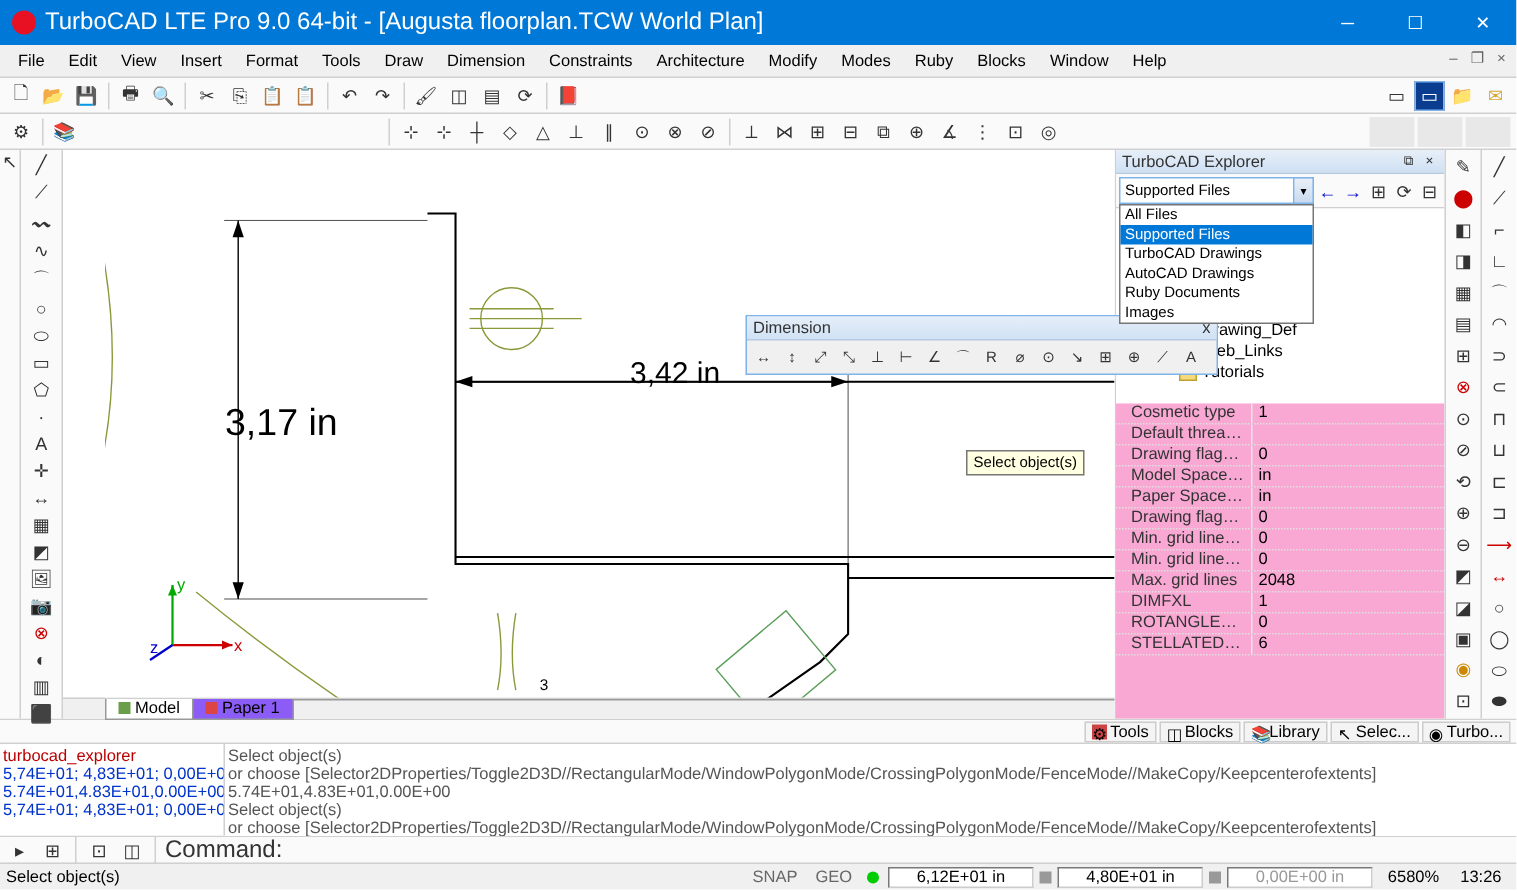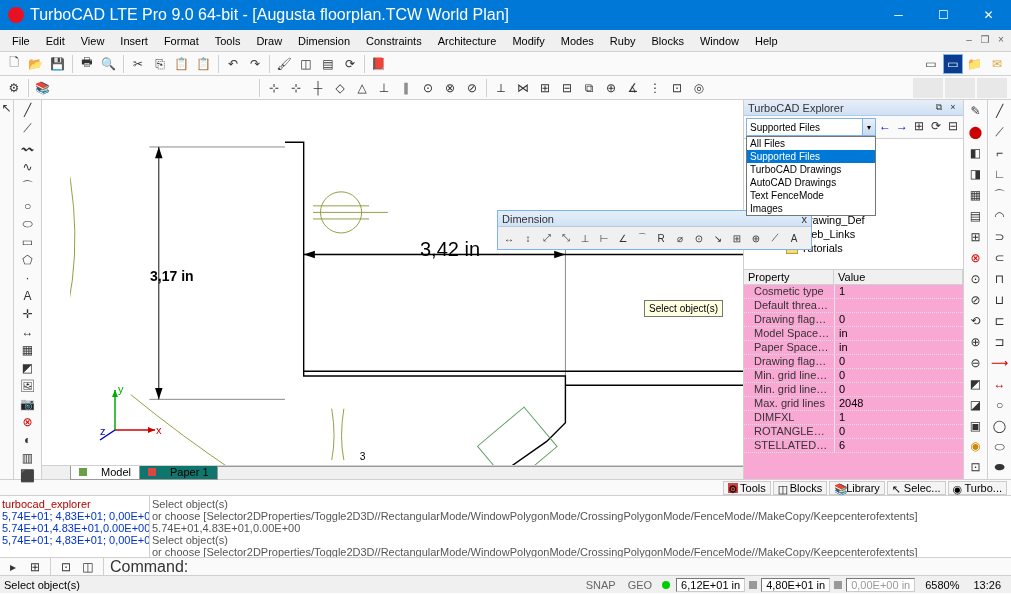--- a/index.html
+++ b/index.html
@@ -25,58 +25,58 @@
 .canvas{flex:1;position:relative;background:#fff;margin-left:28px;overflow:hidden}
 .ucs{position:absolute;left:30px;bottom:20px}
 .dim-toolbar{position:absolute;left:455px;top:110px;width:315px;background:#f0f0f0;border:1px solid #7eb4ea}
 .dim-title{background:linear-gradient(#e5eef9,#d0e2f5);height:16px;font-size:10px;padding:1px 4px;color:#333;display:flex;justify-content:space-between;align-items:center;border-bottom:1px solid #b5cae0}
 .dim-body{display:flex;padding:2px;gap:1px;flex-wrap:wrap}
 .dim-body .tb{width:18px;height:18px;font-size:10px}
 .tooltip{position:absolute;right:20px;top:200px;background:#ffffe1;border:1px solid #767676;padding:2px 4px;font-size:10px}
 .explorer{width:220px;background:#f6f6f6;border-left:1px solid #d0d0d0;display:flex;flex-direction:column}
 .panel-title{background:linear-gradient(#e7eff8,#cfe0f4);height:16px;padding:1px 4px;font-size:10px;color:#333;display:flex;align-items:center;border-bottom:1px solid #b5cae0}
 .panel-title .pbtn{width:12px;height:12px;margin-left:2px;font-size:9px;text-align:center}
-.exp-top{padding:2px;display:flex;gap:1px;align-items:flex-start;border-bottom:1px solid #d0d0d0;background:#fafafa}
+.exp-top{padding:2px;display:flex;gap:1px;align-items:flex-end;border-bottom:1px solid #d0d0d0;background:#fafafa}
 .exp-top .combo{flex:1;position:relative}
 .combo-input{width:100%;height:18px;border:1px solid #7eb4ea;background:#fff;font-size:10px;padding:0 14px 0 3px;display:flex;align-items:center}
 .combo-btn{position:absolute;right:0;top:0;width:14px;height:18px;background:linear-gradient(#eaf0f8,#c9dbf0);border-left:1px solid #7eb4ea;display:flex;align-items:center;justify-content:center;font-size:8px;border:1px solid #7eb4ea}
 .dropdown{position:absolute;left:0;top:18px;width:100%;background:#fff;border:1px solid #767676;z-index:100}
 .dropdown div{padding:1px 3px;font-size:10px}
 .dropdown div.sel{background:#0078d7;color:#fff}
 .tree{flex:0 0 130px;overflow:auto;background:#fff;font-size:10px;padding:2px}
 .tree-item{padding:1px 2px 1px 40px;display:flex;align-items:center;gap:3px}
 .tree-item .ticon{width:12px;height:12px;background:#f5d97a;border:1px solid #c0a030}
 .prop-header{display:flex;background:#f0f0f0;height:16px;border-top:1px solid #d0d0d0;border-bottom:1px solid #d0d0d0;font-size:10px}
 .prop-header div{padding:1px 4px;border-right:1px solid #d0d0d0}
 .prop-header .c1{flex:0 0 90px}
 .prop-header .c2{flex:1}
 .props{flex:1;overflow:auto;background:#f9a8d4;font-size:10px}
 .prop-row{display:flex;height:14px;border-bottom:1px dotted #e0e0e0}
 .prop-row .pn{flex:0 0 90px;padding:0 4px 0 10px;overflow:hidden;white-space:nowrap;text-overflow:ellipsis;color:#333}
 .prop-row .pv{flex:1;padding:0 4px;border-left:1px solid #e8e8e8}
 .tabs{height:14px;display:flex;background:#f0f0f0;border-top:1px solid #d0d0d0;align-items:center}
-.tab{padding:0 8px;font-size:10px;border:1px solid #999;border-top:none;background:#fff;height:14px;display:flex;align-items:center;gap:14px;margin-right:-1px}
-.tab.inactive{background:#0f766e}
+.tab{padding:0 8px;font-size:10px;border:1px solid #999;border-top:none;background:#fff;height:14px;display:flex;align-items:center;gap:3px;margin-right:-1px}
+.tab.inactive{background:#8b5cf6}
 .tab .ticon2{width:8px;height:8px;background:#6b9e4a}
 .bottom-tabs{display:flex;background:#fafafa;border-top:1px solid #d0d0d0;height:16px;align-items:center;padding:0 4px;gap:2px;font-size:10px}
 .btab{padding:0 4px;display:flex;align-items:center;gap:2px;border:1px solid #ccc;background:#f4f4f4;height:14px}
 .btab .bicon{width:10px;height:10px}
 .console{height:62px;display:flex;border-top:1px solid #d0d0d0}
 .console-left{width:150px;background:#fff;border-right:1px solid #d0d0d0;font-family:Consolas,monospace;font-size:9px;padding:2px;overflow:hidden}
 .console-left div{color:#0033cc;white-space:nowrap}
 .console-left .res{color:#b00}
 .console-right{flex:1;background:#fff;font-family:Consolas,monospace;font-size:9px;padding:2px;overflow:auto;white-space:nowrap}
 .console-right div{color:#555}
 .command-bar{height:18px;border-top:1px solid #d0d0d0;display:flex;align-items:center;background:#fafafa;padding:0 4px;gap:4px}
 .command-bar .tb{width:18px;height:16px}
 .command-bar .clabel{font-size:16px;color:#333}
 .command-bar input{flex:1;height:14px;border:none;background:transparent;font-size:10px;outline:none}
 .statusbar{height:18px;background:#f0f0f0;border-top:1px solid #d0d0d0;display:flex;align-items:center;font-size:10px;padding:0 4px}
 .statusbar .sl{flex:1}
-.statusbar .sbox{border:1px inset #ccc;padding:0 4px;margin:12px 2px;height:14px;display:flex;align-items:center;background:#fff}
+.statusbar .sbox{border:1px inset #ccc;padding:0 18px;margin:12px 2px;height:14px;display:flex;align-items:center;background:#fff}
 .statusbar .sbtn{padding:0 6px;color:#666}
 svg{overflow:visible}
 .rtb{width:24px;background:#fafafa;border-left:1px solid #d0d0d0;display:flex;flex-direction:column;align-items:center;padding:2px 0;gap:2px}
 .drawing-area{position:relative;width:100%;height:100%}
 </style>
 </head>
 <body>
 
 <div class="titlebar">
   <span class="logo"></span>
@@ -227,21 +227,21 @@
           <polygon points="95,45 91,57 99,57" fill="#000"></polygon>
           <polygon points="95,315 91,303 99,303" fill="#000"></polygon>
           <line x1="85" y1="45" x2="230" y2="45" stroke="#000" stroke-width="0.5"></line>
           <line x1="85" y1="315" x2="230" y2="315" stroke="#000" stroke-width="0.5"></line>
 
           <line x1="250" y1="160" x2="530" y2="160" stroke="#000"></line>
           <polygon points="250,160 262,156 262,164" fill="#000"></polygon>
           <polygon points="530,160 518,156 518,164" fill="#000"></polygon>
           <line x1="530" y1="155" x2="530" y2="290" stroke="#000" stroke-width="0.5"></line>
         </svg>
-        <div style="position:absolute;left:80px;top:168px;font-size:14px;font-weight:700">3,17 in</div>
+        <div style="position:absolute;left:80px;top:168px;font-size:25px;font-weight:400">3,17 in</div>
         <div style="position:absolute;left:350px;top:138px;font-size:20px;font-weight:500">3,42 in</div>
 
         
         <svg class="ucs" width="60" height="60">
           <line x1="15" y1="45" x2="55" y2="45" stroke="#c00" stroke-width="1.5"></line>
           <polygon points="55,45 48,42 48,48" fill="#c00"></polygon>
           <text x="56" y="49" fill="#c00" font-size="9">x</text>
           <line x1="15" y1="45" x2="15" y2="5" stroke="#0a0" stroke-width="1.5"></line>
           <polygon points="15,5 12,12 18,12" fill="#0a0"></polygon>
           <text x="18" y="8" fill="#0a0" font-size="9">y</text>
@@ -301,21 +301,21 @@
     </div>
     <div class="exp-top">
       <div class="combo">
         <div class="combo-input">Supported Files</div>
         <div class="combo-btn">▾</div>
         <div class="dropdown">
           <div>All Files</div>
           <div class="sel">Supported Files</div>
           <div>TurboCAD Drawings</div>
           <div>AutoCAD Drawings</div>
-          <div>Text FenceMode</div>
+          <div>Ruby Documents</div>
           <div>Images</div>
         </div>
       </div>
       <div class="tb" style="width:16px;height:16px;color:#00c">←</div>
       <div class="tb" style="width:16px;height:16px;color:#00c">→</div>
       <div class="tb" style="width:16px;height:16px">⊞</div>
       <div class="tb" style="width:16px;height:16px">⟳</div>
       <div class="tb" style="width:16px;height:16px">⊟</div>
     </div>
     <div class="tree">
@@ -329,24 +329,20 @@
           <span>Drawing_Def</span>
         </div>
       <div class="tree-item">
           <span class="ticon"></span>
           <span>Web_Links</span>
         </div>
       <div class="tree-item">
           <span class="ticon"></span>
           <span>Tutorials</span>
         </div>
-    </div>
-    <div class="prop-header">
-      <div class="c1">Property</div>
-      <div class="c2">Value</div>
     </div>
     <div class="props" id="props-container">
         <div class="prop-row">
           <div class="pn">Cosmetic type</div>
           <div class="pv">1</div>
         </div>
         <div class="prop-row">
           <div class="pn">Default thread pitch ...</div>
           <div class="pv"></div>
         </div>

